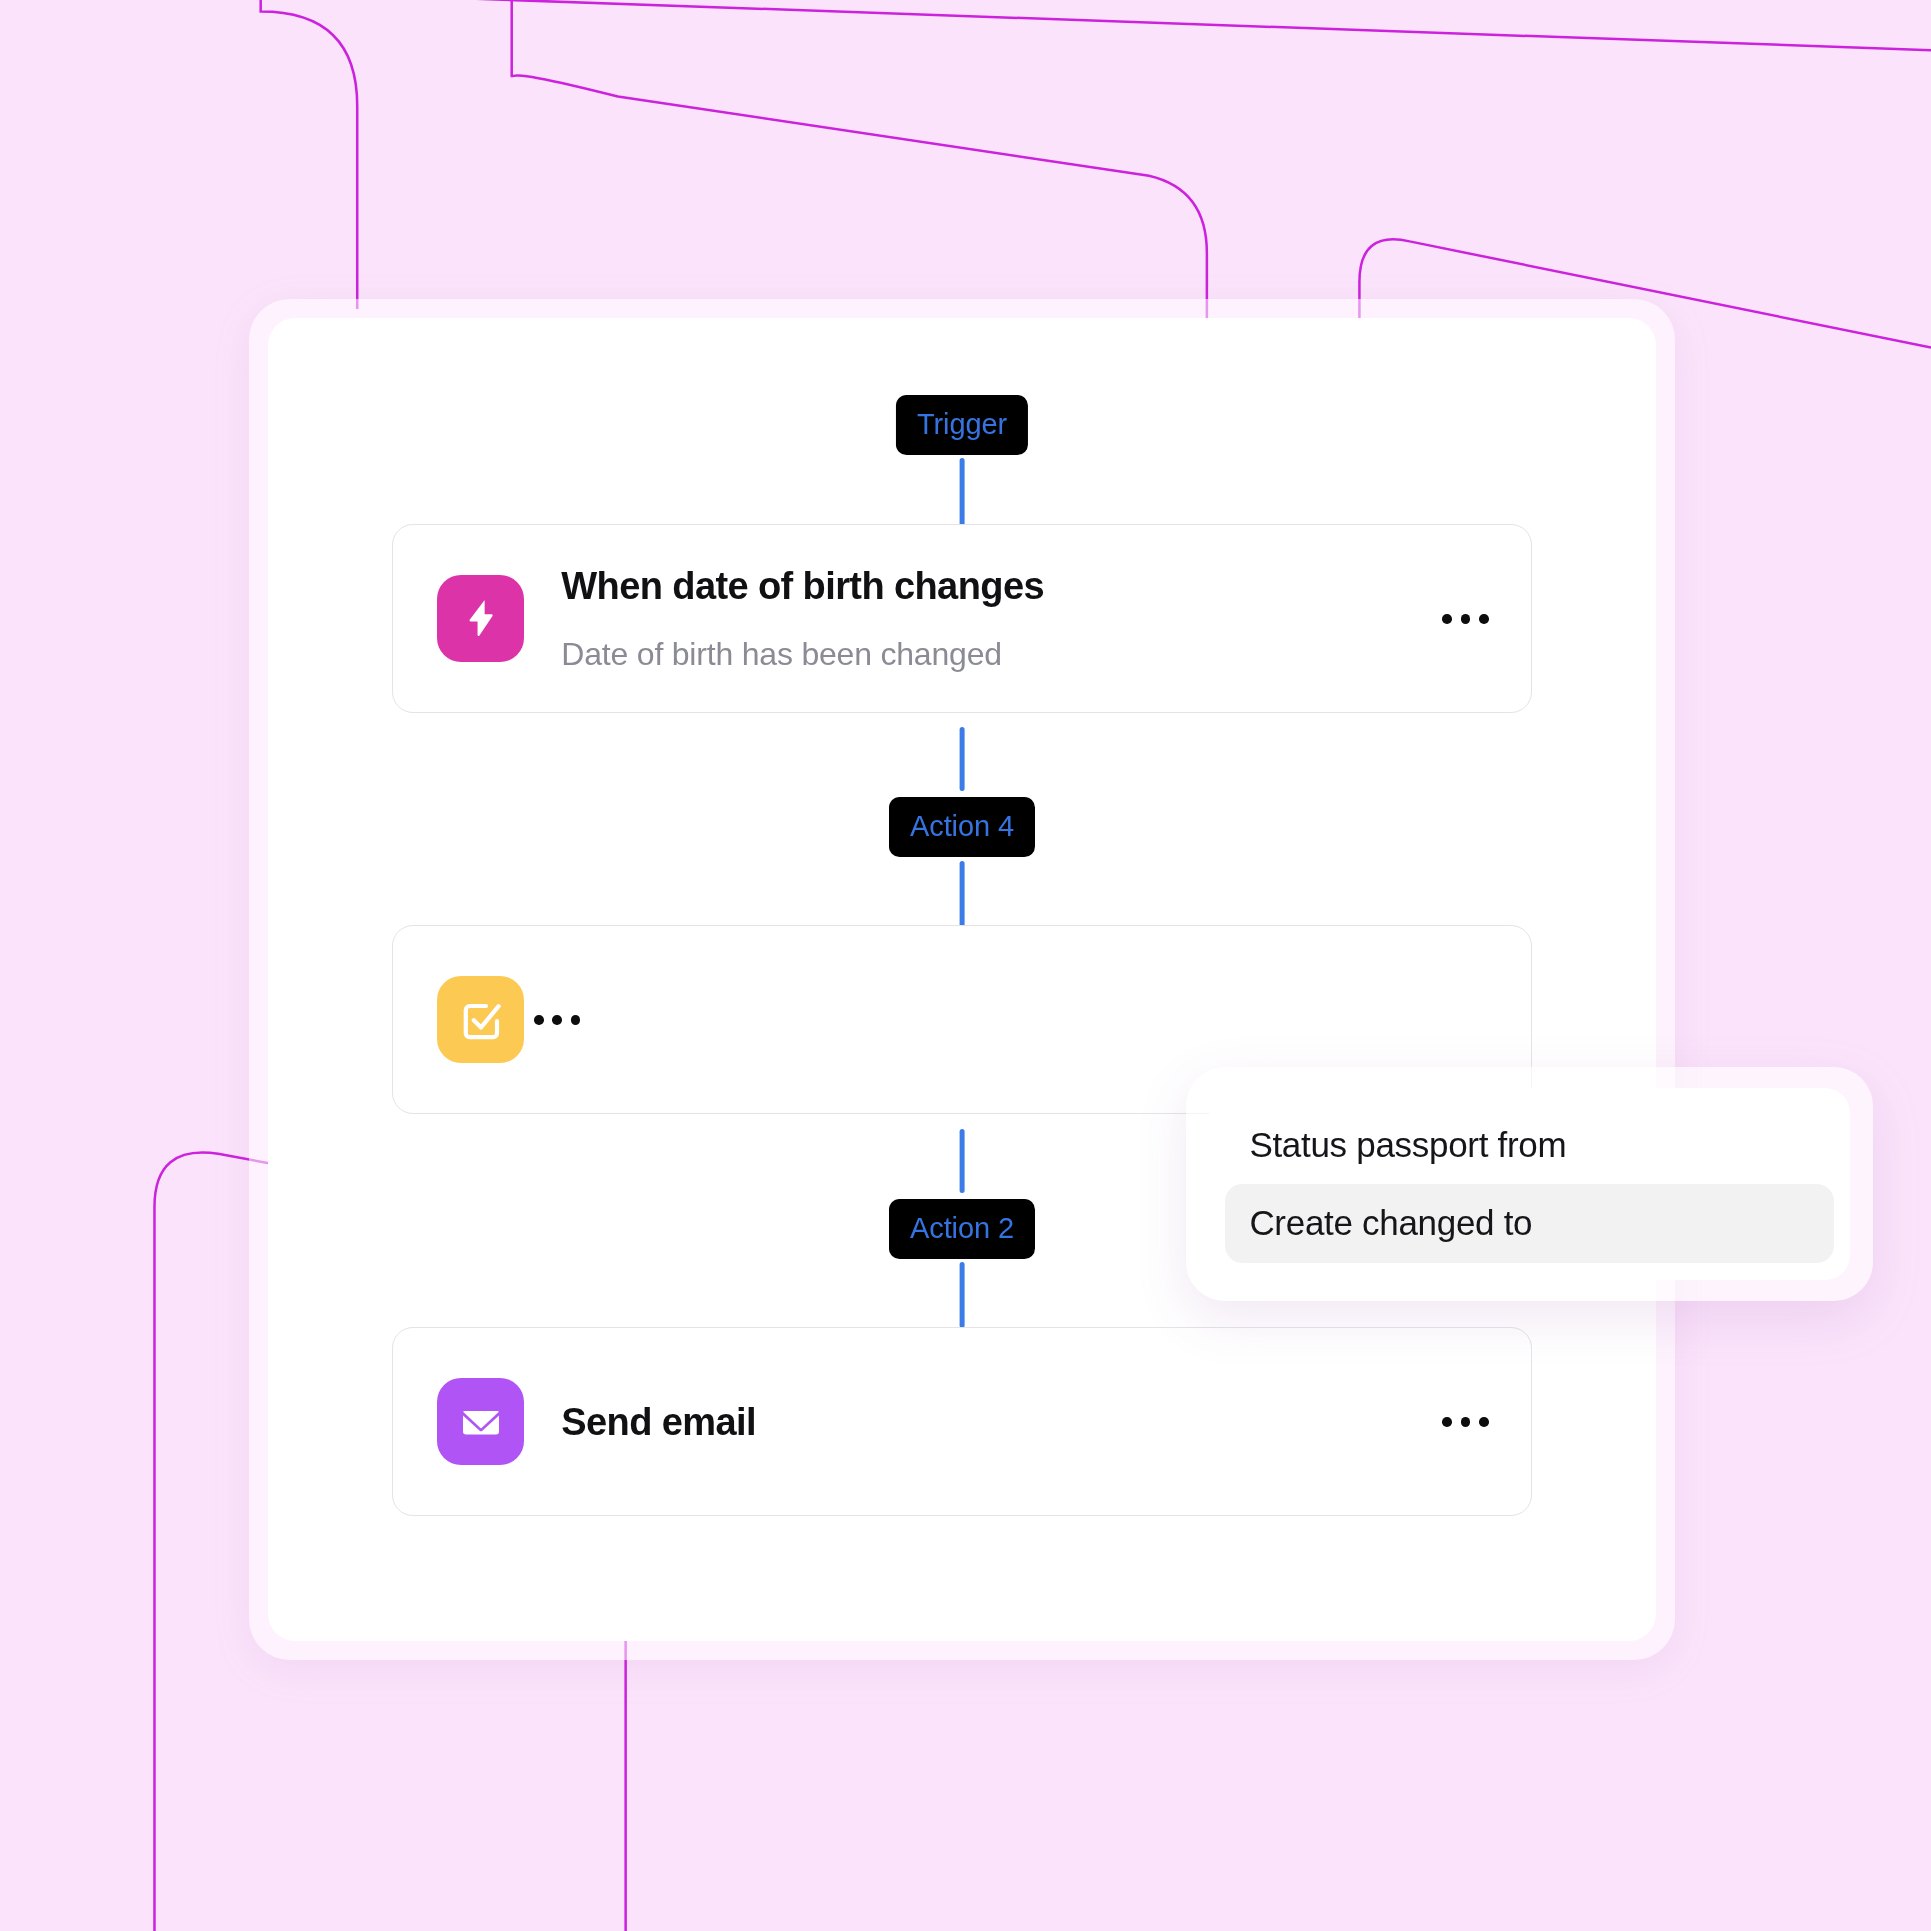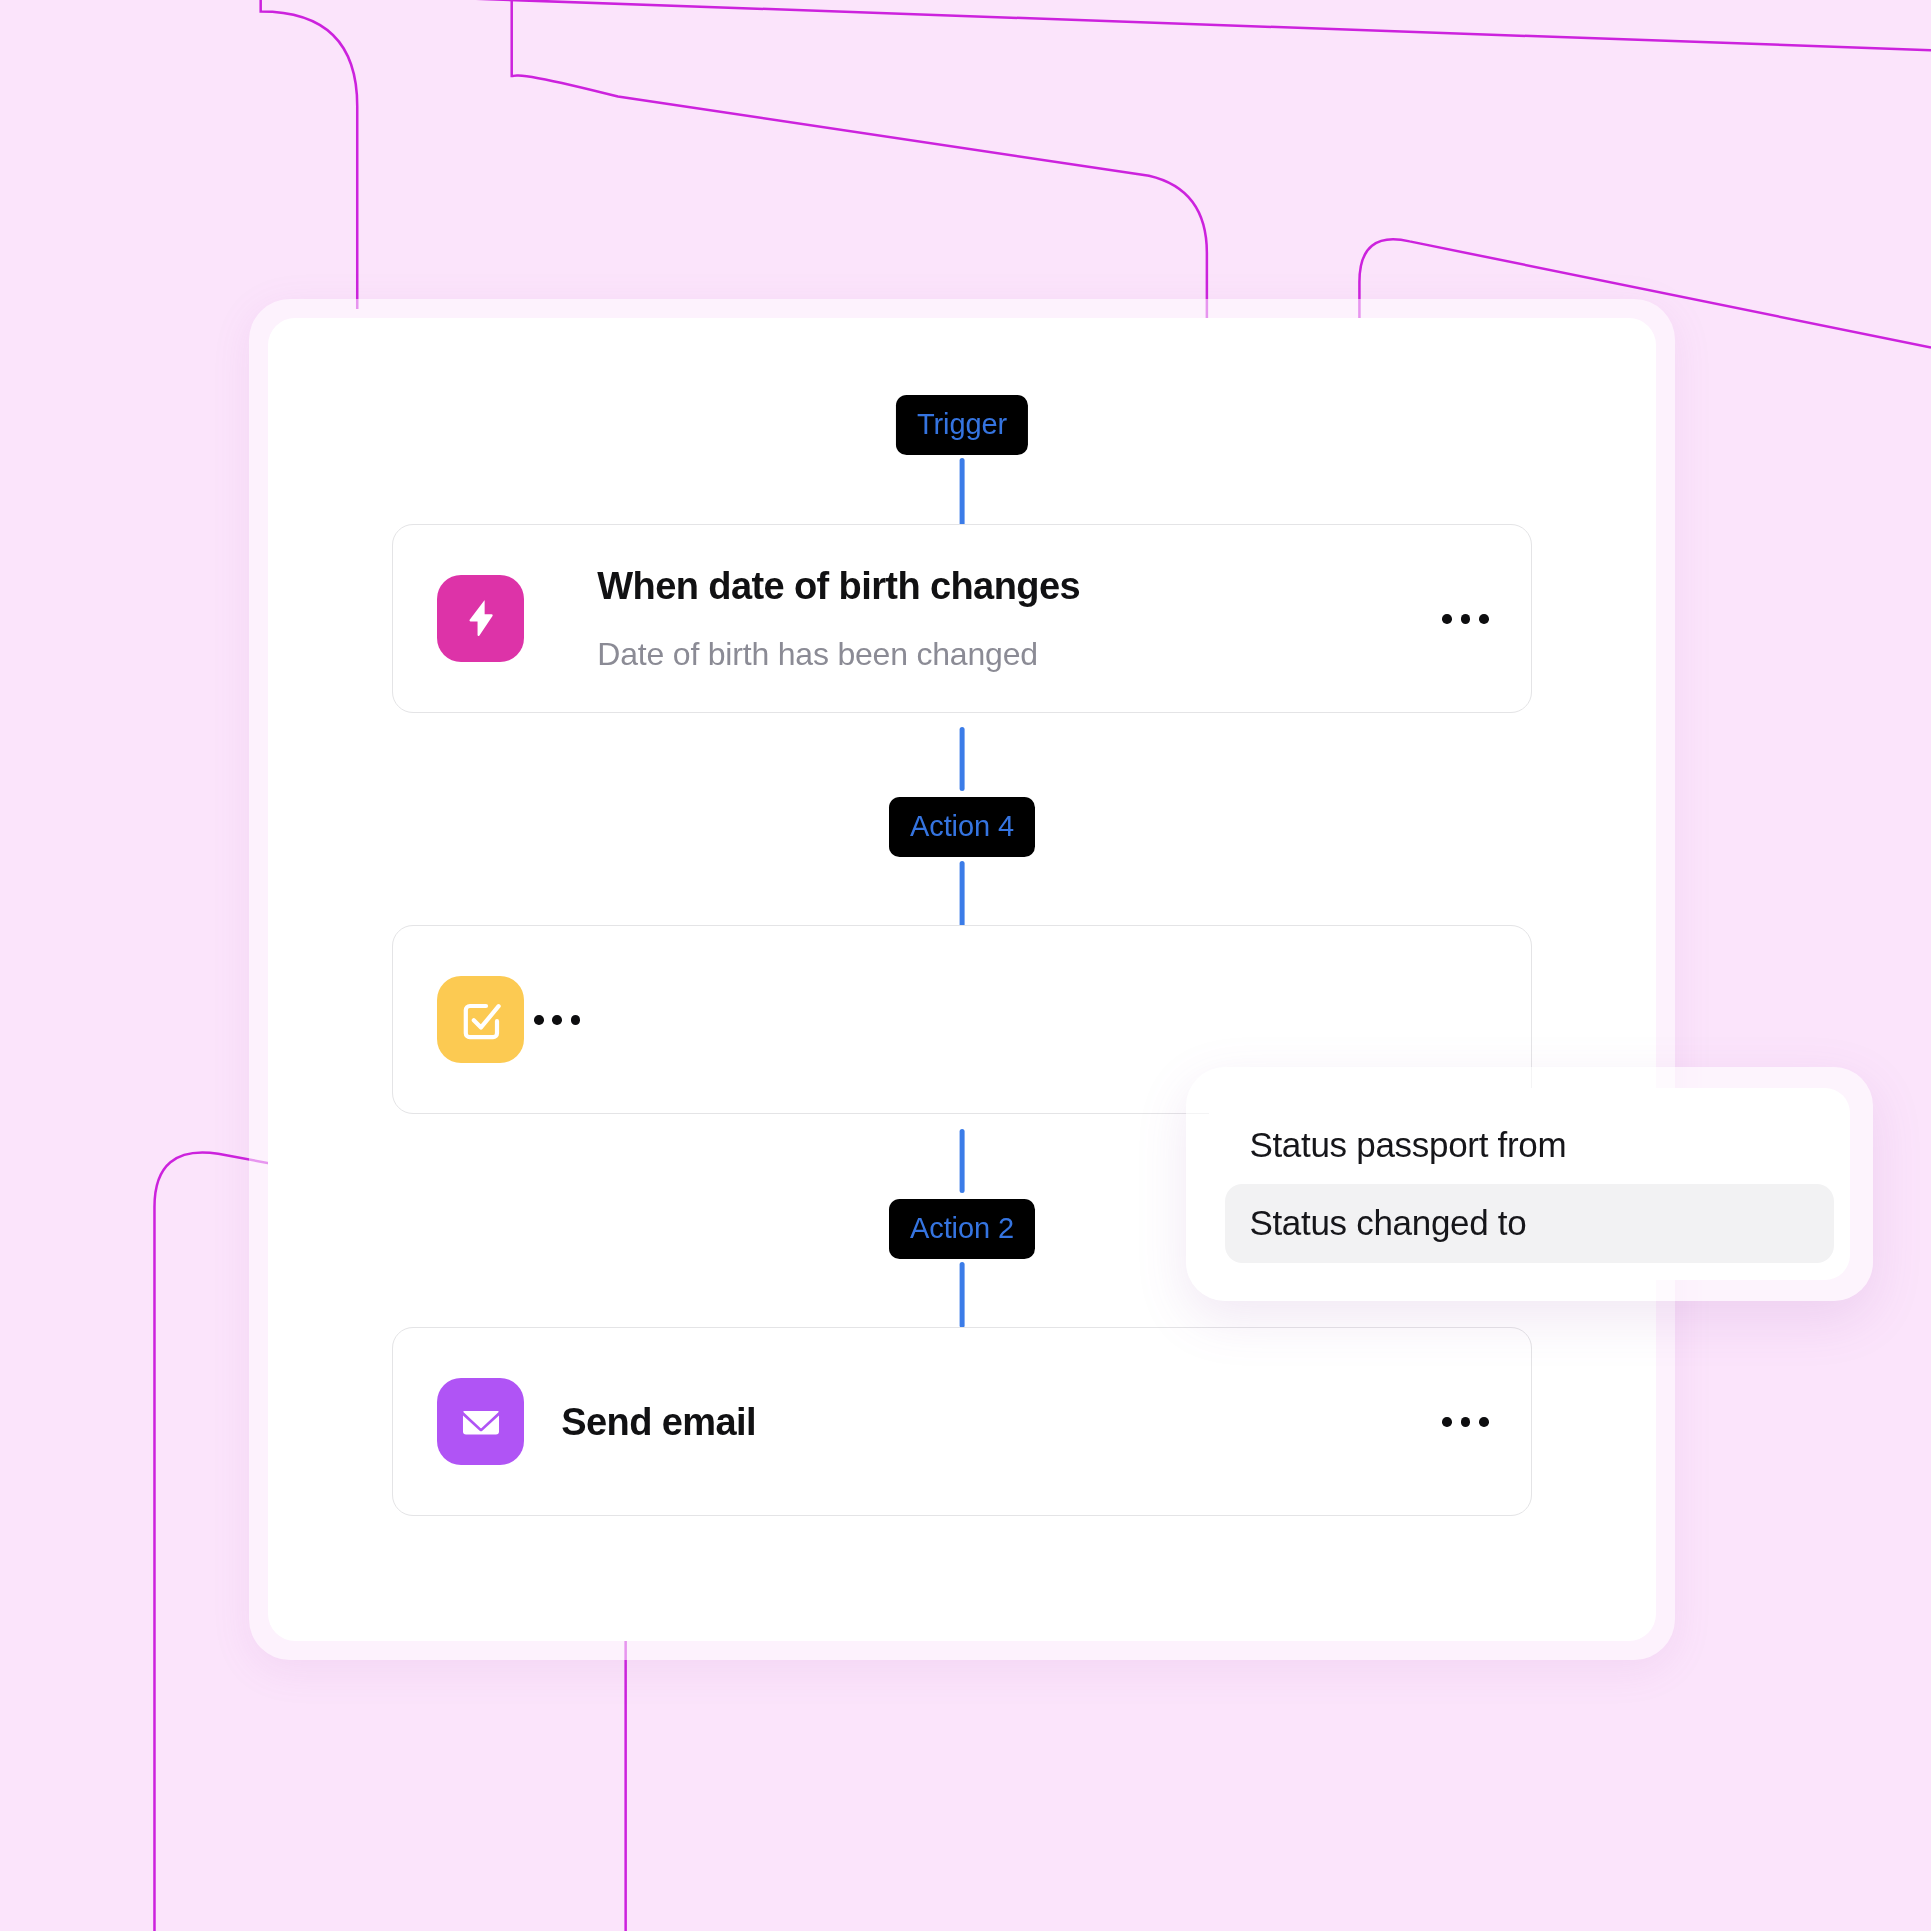--- a/index.html
+++ b/index.html
@@ -94,21 +94,21 @@
     left: 124px;
     width: 1140px;
     height: 189px;
     border: 1.5px solid #e4e4e6;
     border-radius: 21px;
     background: #ffffff;
     display: flex;
     align-items: center;
     padding: 0 33px 0 44px;
   }
-  .card-1 { top: 206px; gap: 36px; }
+  .card-1 { top: 206px; }
   .card-2 { top: 607px; }
   .card-3 { top: 1009px; }
 
   .wf-icon {
     width: 87px;
     height: 87px;
     border-radius: 24px;
     flex: 0 0 87px;
     display: flex;
     align-items: center;
@@ -273,16 +273,16 @@
         </div>
       </div>
 
     </div>
   </div>
 </div>
 
 <div class="dropdown-frame">
   <div class="dropdown-panel">
     <div class="dd-option">Status passport from</div>
-    <div class="dd-option selected">Status changed to</div>
+    <div class="dd-option selected">Create changed to</div>
   </div>
 </div>
 
 
 </body></html>

